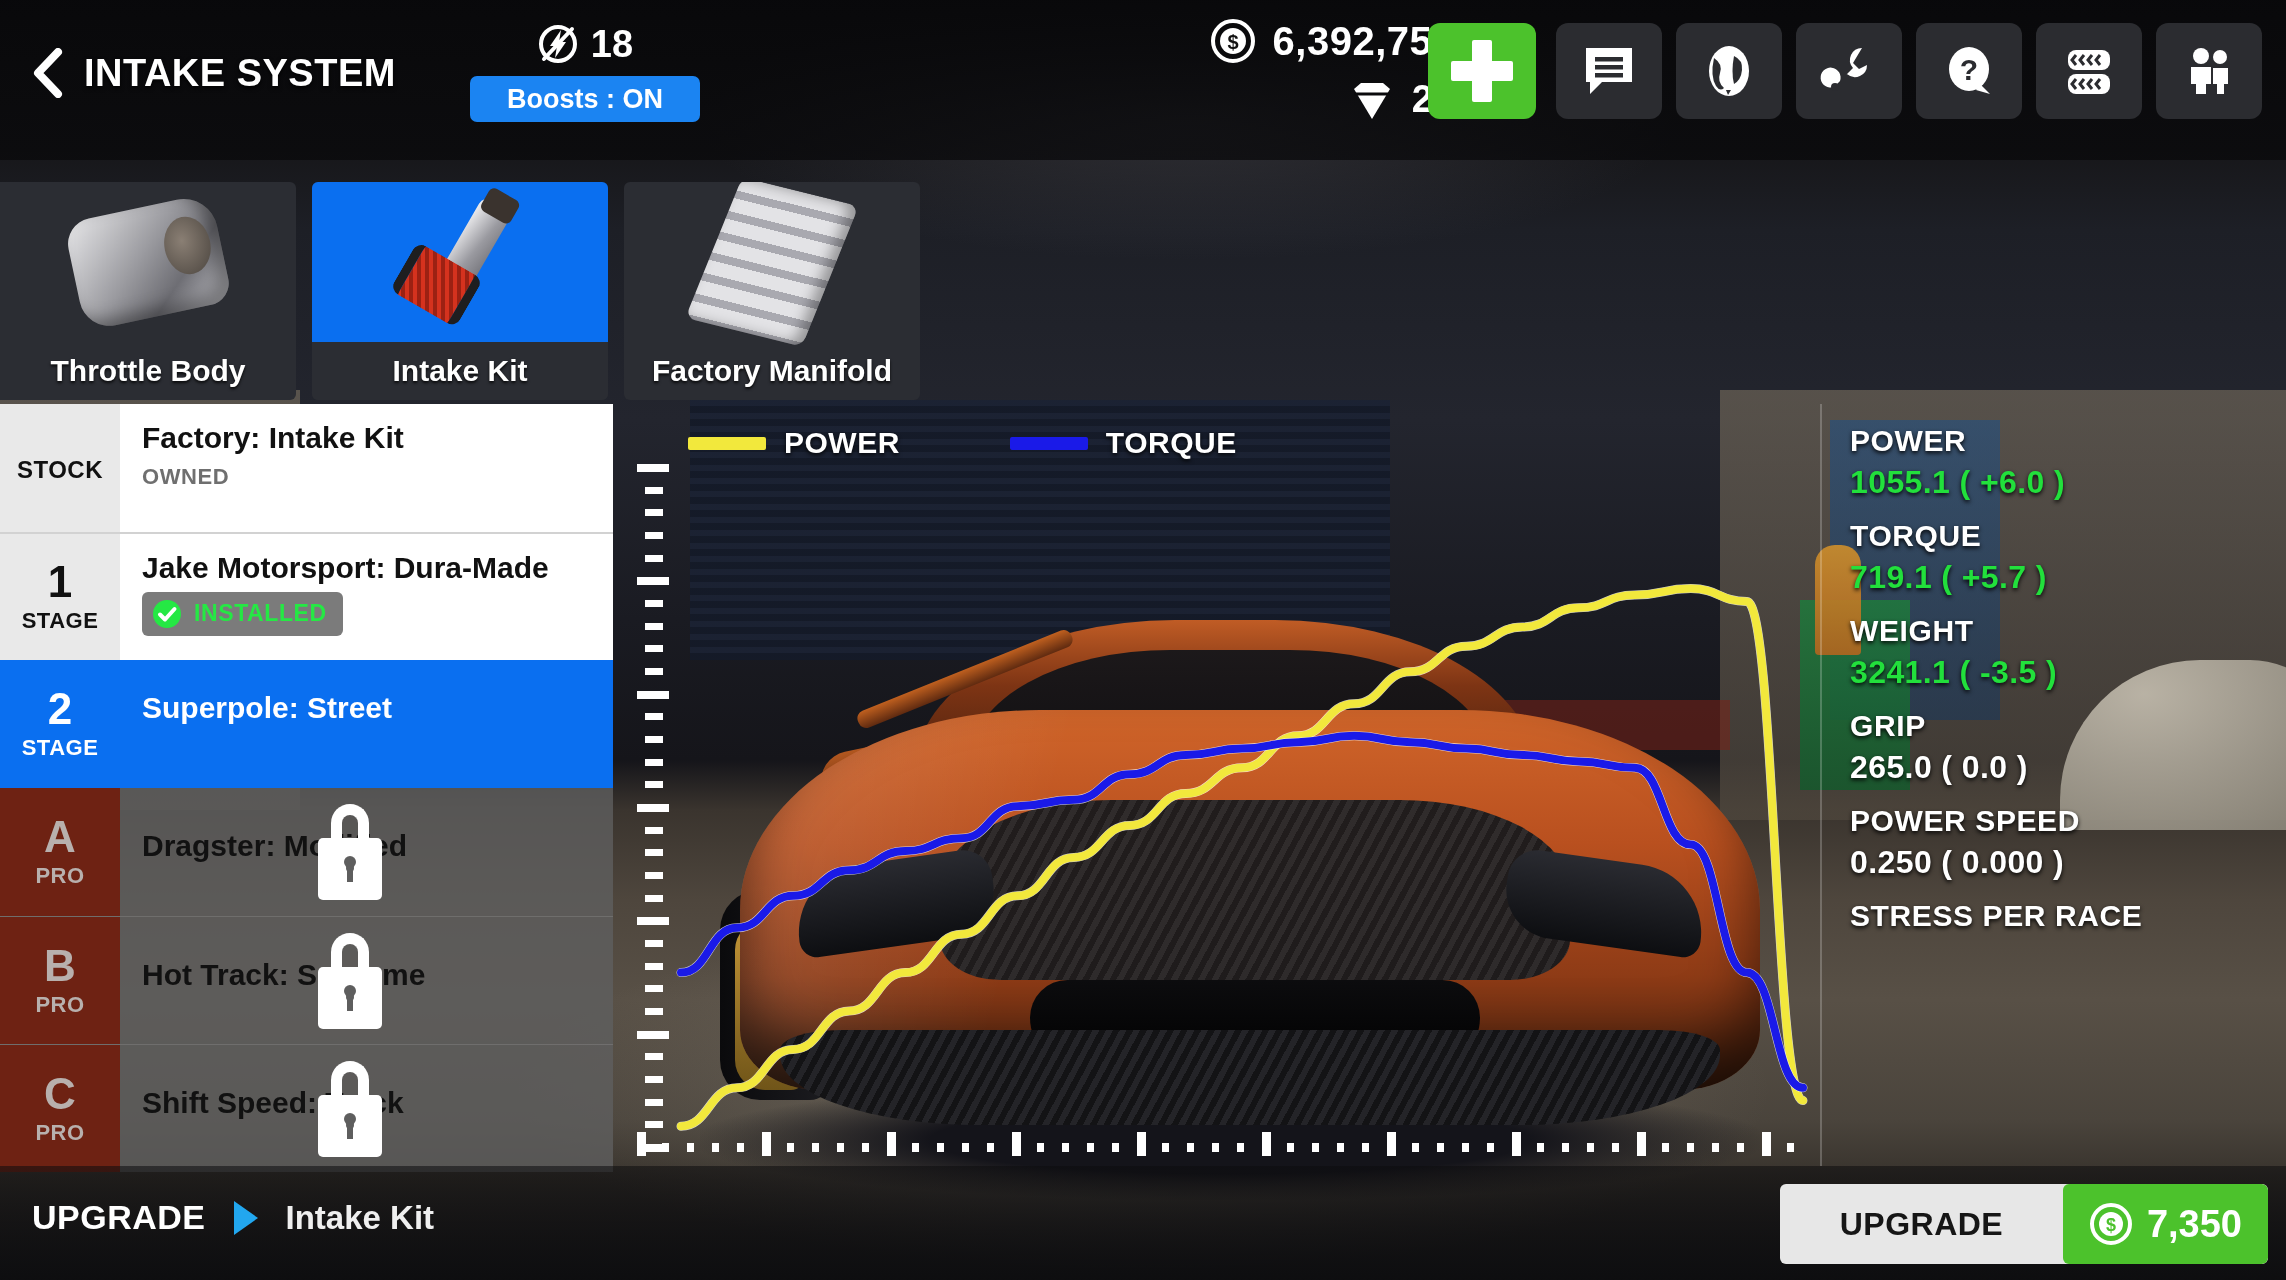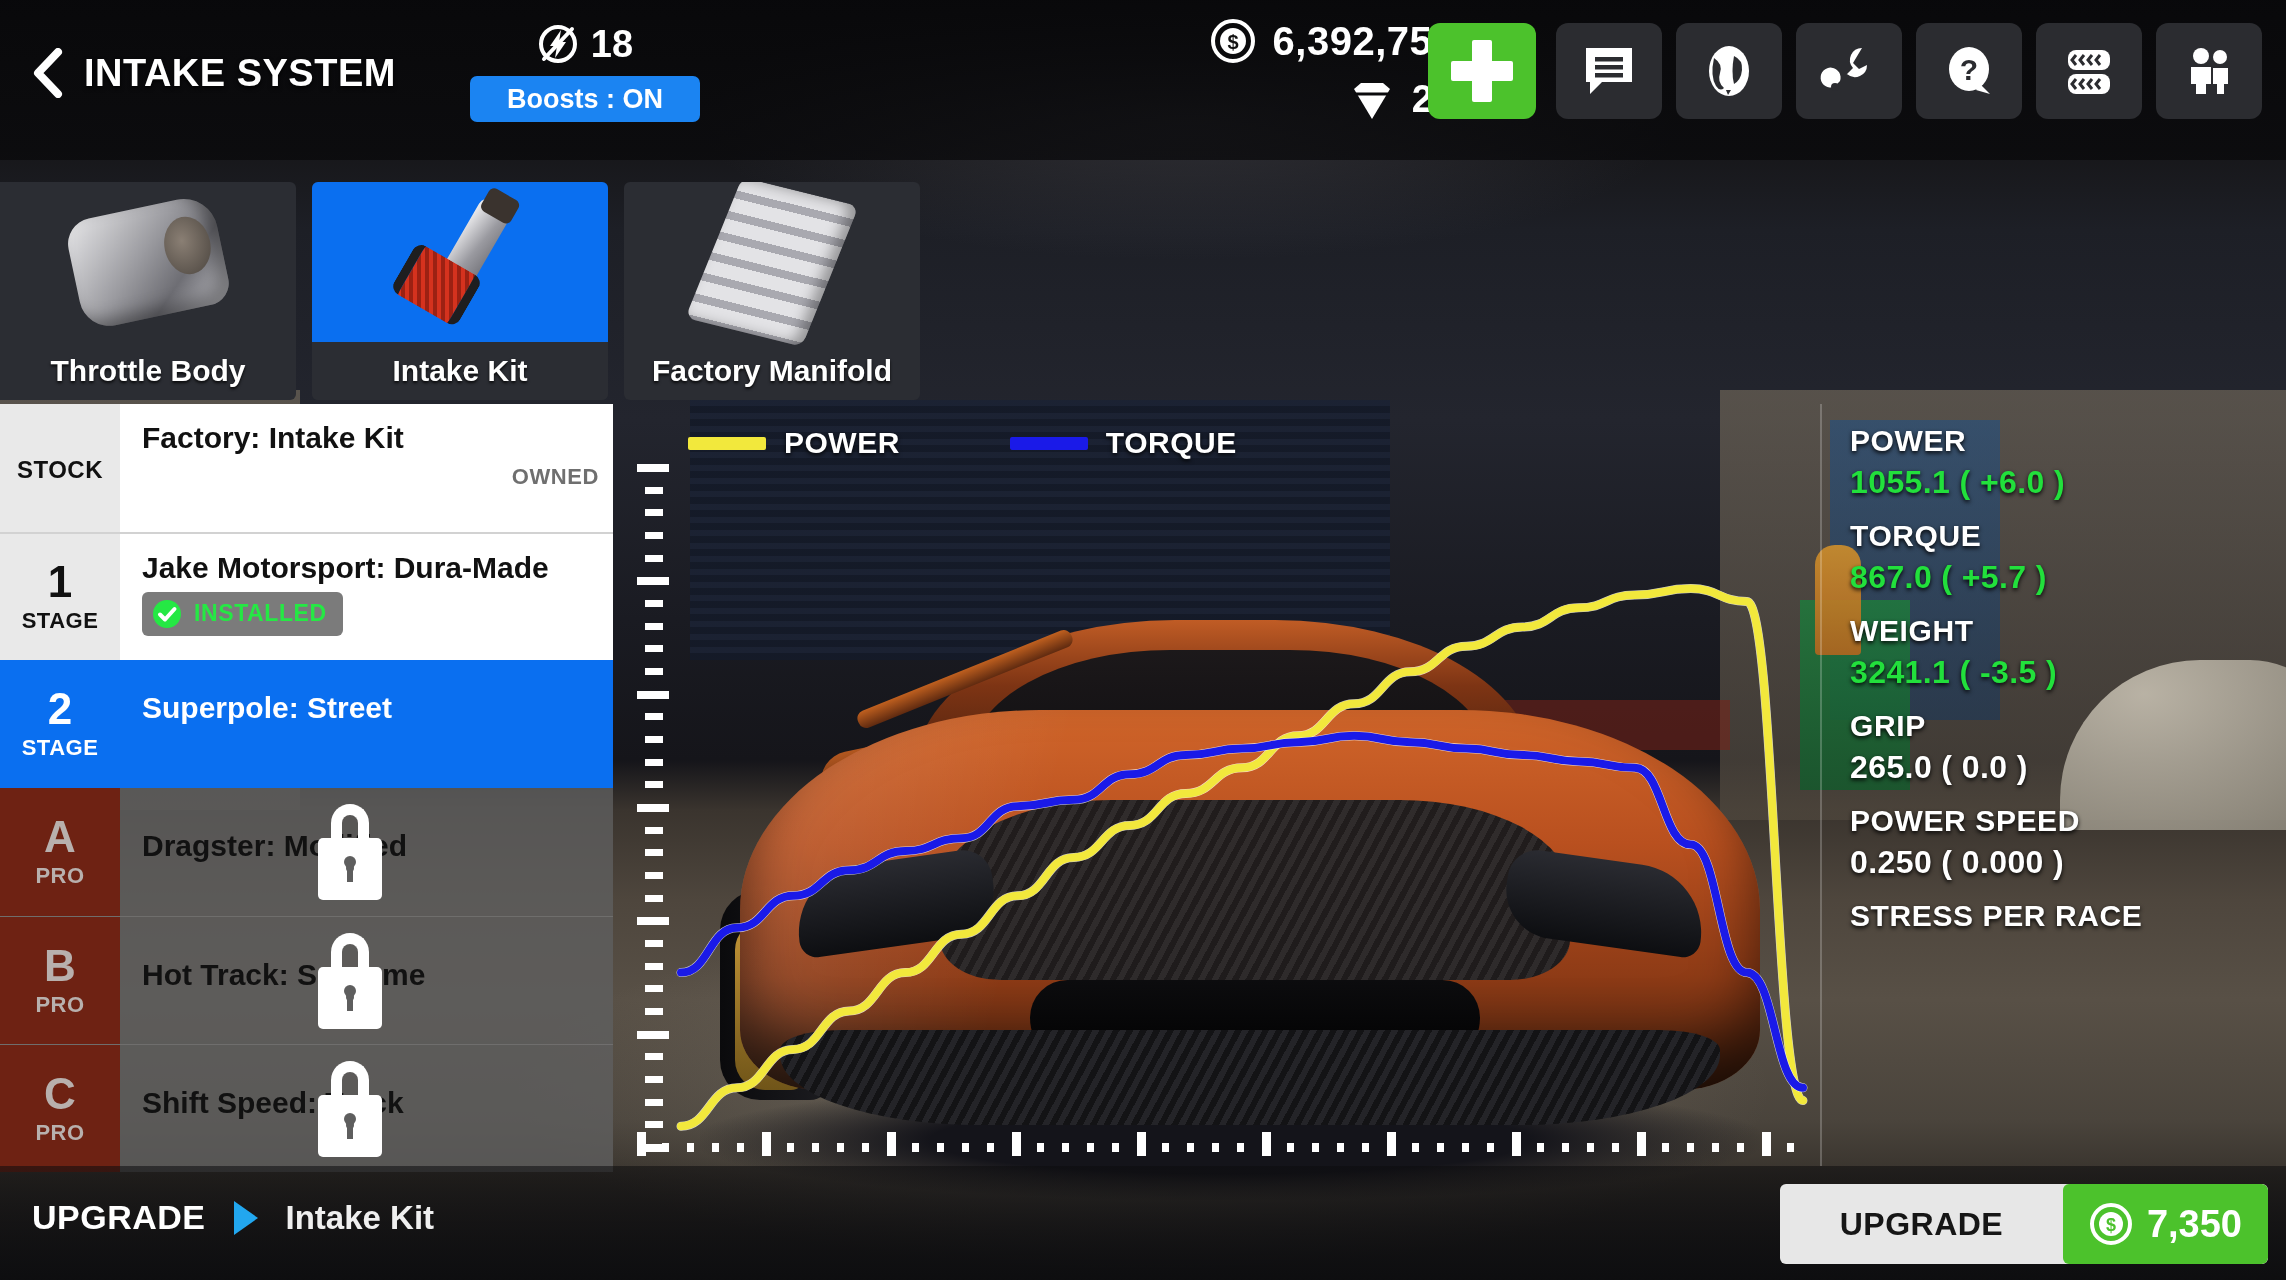--- a/index.html
+++ b/index.html
@@ -221,21 +221,21 @@
   }
   .up-row { display:flex; height: 128px; position:relative; }
   .up-row .tag {
     width: 120px; display:flex; flex-direction:column; align-items:center; justify-content:center;
     flex: none;
   }
   .up-row .tag .num { font-size: 44px; font-weight: bold; line-height: 1; }
   .up-row .tag .sub { font-size: 22px; font-weight: bold; letter-spacing: .5px; margin-top: 4px; }
   .up-row .info { flex:1; padding: 18px 14px 0 22px; position:relative; }
   .up-row .name { font-size: 30px; font-weight: bold; line-height: 1.05; }
-  .up-row .status { font-size: 22px; font-weight: bold; letter-spacing:.6px; margin-top: 10px; text-align: right; }
+  .up-row .status { font-size: 22px; font-weight: bold; letter-spacing:.6px; margin-top: 10px; }
 
   .row-stock { background:#fff; }
   .row-stock .tag { background:#e9e9e9; color:#111; }
   .row-stock .tag .sub { font-size: 24px; }
   .row-stock .name { color:#111; }
   .row-stock .status { color:#6f6f6f; }
 
   .row-s1 { background:#fff; border-top: 2px solid #d2d2d2; }
   .row-s1 .tag { background:#e9e9e9; color:#111; }
   .row-s1 .name { color:#111; }
@@ -669,21 +669,21 @@
     </svg>
 </div>
 
 <div id="stats">
   <div class="stat">
     <div class="k">POWER</div>
     <div class="v v-up">1055.1 ( +6.0 )</div>
   </div>
   <div class="stat">
     <div class="k">TORQUE</div>
-    <div class="v v-up">867.0 ( +5.7 )</div>
+    <div class="v v-up">719.1 ( +5.7 )</div>
   </div>
   <div class="stat">
     <div class="k">WEIGHT</div>
     <div class="v v-up">3241.1 ( -3.5 )</div>
   </div>
   <div class="stat">
     <div class="k">GRIP</div>
     <div class="v v-neutral">265.0 ( 0.0 )</div>
   </div>
   <div class="stat">

